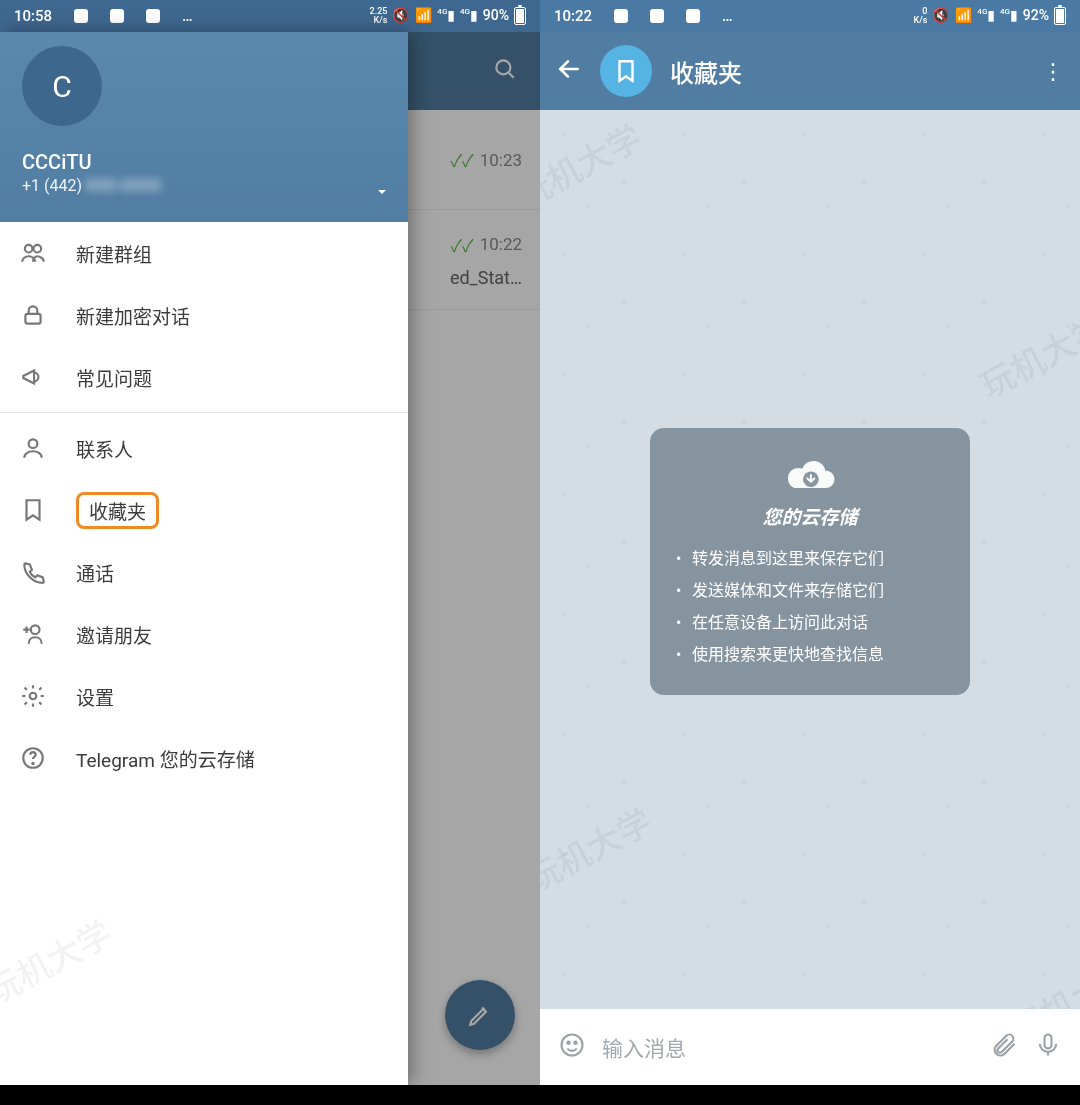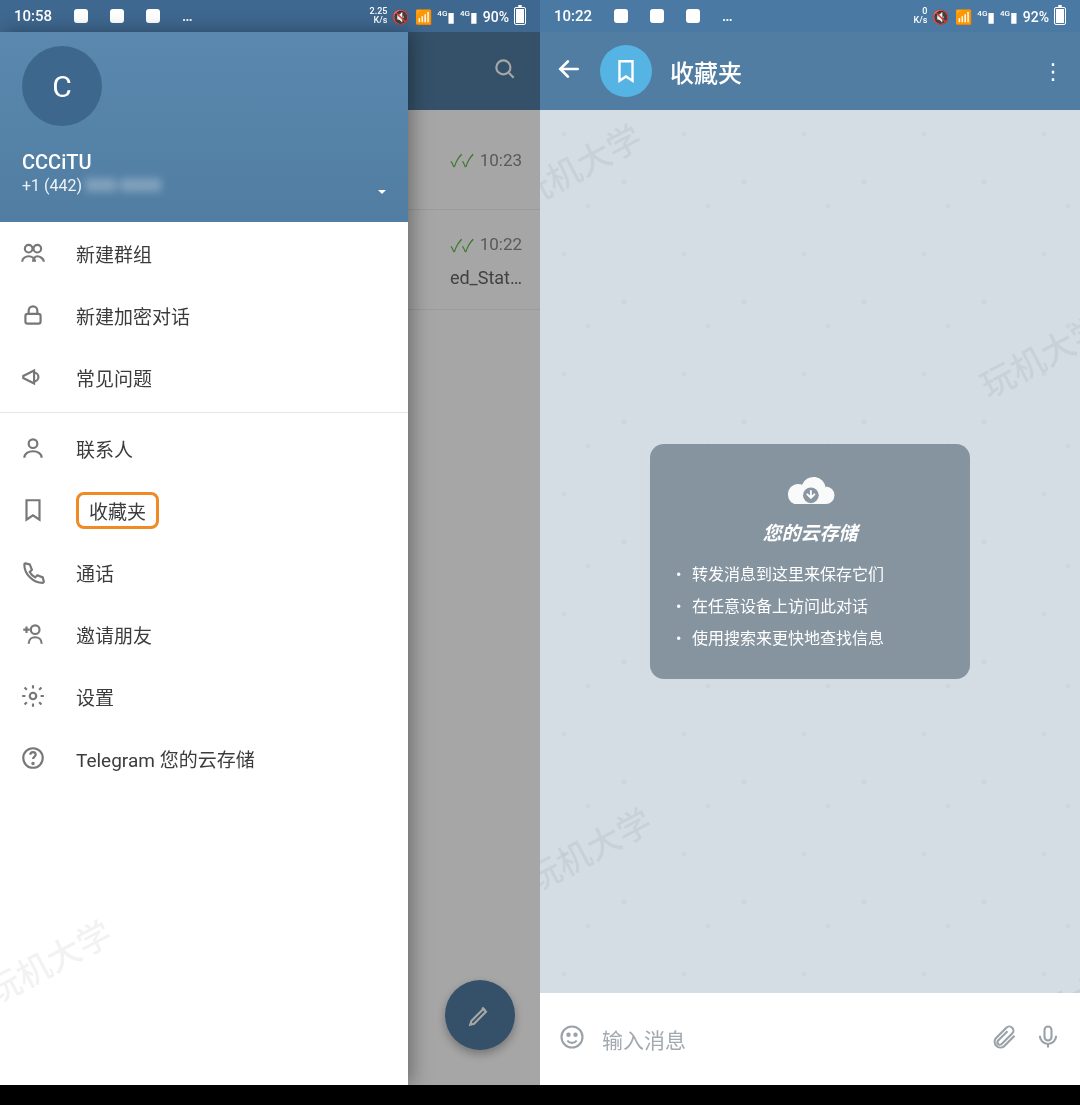--- a/index.html
+++ b/index.html
@@ -18,21 +18,21 @@
 
   
   .statusbar {
     height: 32px; display: flex; align-items: center; justify-content: space-between;
     padding: 0 14px; color: #fff; font-size: 15px; font-weight: 500;
     background: rgba(0,0,0,0);
   }
   .phone.left .statusbar { background: #3F6890; }
   .phone.right .statusbar { background: #4A7AA3; }
   .sb-left { display: flex; align-items: center; gap: 22px; }
-  .sb-right { display: flex; align-items: flex-end; gap: 5px; font-size: 14px; }
+  .sb-right { display: flex; align-items: flex-start; gap: 5px; font-size: 14px; }
   .sb-icon { width: 14px; height: 14px; background: #fff; border-radius: 3px; display:inline-block;}
   .sb-dots::after { content: "…"; letter-spacing: 1px; }
   .sb-rate { font-size: 9px; line-height: 1; text-align: right; }
   .sb-signal { font-size: 14px; }
   .sb-batt { width: 12px; height: 18px; border: 1.5px solid #fff; border-radius: 2px; position: relative; }
   .sb-batt::before { content:""; position:absolute; left:3px; right:3px; top:-3px; height:2px; background:#fff; border-radius:1px;}
   .sb-batt::after { content:""; position:absolute; left:1px; right:1px; bottom:1px; height: 85%; background:#fff;}
 
   
   .left-bg {
@@ -128,21 +128,21 @@
     border-radius:14px; padding:22px 26px 24px; width:320px; text-align:center;
   }
   .cloud-icon { margin:0 auto 12px; width:56px; height:40px; position:relative; }
   .cloud-icon svg { width:56px; height:48px; }
   .cloud-title { font-size:19px; font-weight:600; margin-bottom:14px;font-style:italic; }
   .cloud-list { text-align:left; font-size:16px; line-height:2.0; }
   .cloud-list li { list-style:none; position:relative; padding-left:16px; }
   .cloud-list li::before { content:"•"; position:absolute; left:0; }
 
   .input-bar {
-    position:absolute; left:0; right:0; bottom:20px; height:92px; background:#fff;
+    position:absolute; left:0; right:0; bottom:20px; height:76px; background:#fff;
     display:flex; align-items:center; padding:0 18px; gap:16px;
   }
   .input-bar .ic svg { width:28px; height:28px; stroke:#9aa2a8; }
   .input-bar .placeholder { flex:1; color:#a2a9af; font-size:21px; }
 
   
   .wm {
     position:absolute; color:rgba(0,0,0,0.05); font-size:34px; font-weight:500;
     transform:rotate(-28deg); white-space:nowrap; pointer-events:none;
   }
@@ -360,20 +360,21 @@
       <div class="cloud-icon">
         <svg viewBox="0 0 64 48" fill="#fff">
             <path d="M50 22a14 14 0 00-27-4A11 11 0 0014 40h36a10 10 0 000-20z" opacity="0.95"></path>
             <circle cx="33" cy="30" r="9" fill="#8a97a3"></circle>
             <path d="M33 25v7M29 29l4 4 4-4" stroke="#fff" stroke-width="2.2" fill="none" stroke-linecap="round" stroke-linejoin="round"></path>
           </svg>
       </div>
       <div class="cloud-title">您的云存储</div>
       <ul class="cloud-list">
         <li>转发消息到这里来保存它们</li>
+        <li>发送媒体和文件来存储它们</li>
         <li>在任意设备上访问此对话</li>
         <li>使用搜索来更快地查找信息</li>
       </ul>
     </div>
   </div>
 
   <div class="input-bar">
     <span class="ic">
       <svg viewBox="0 0 24 24" fill="none" stroke-width="1.8">
           <circle cx="12" cy="12" r="9"></circle>

